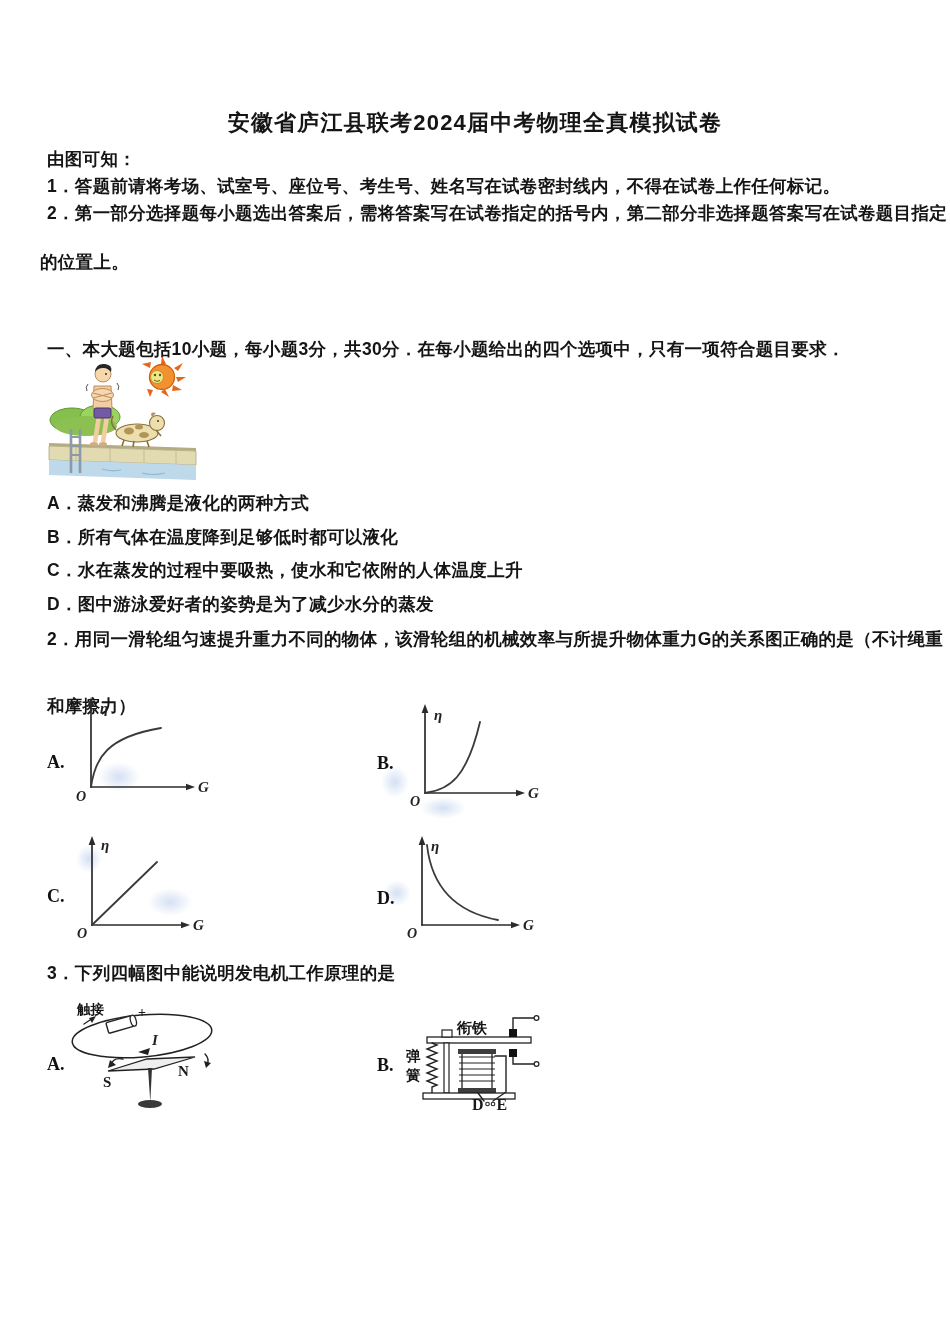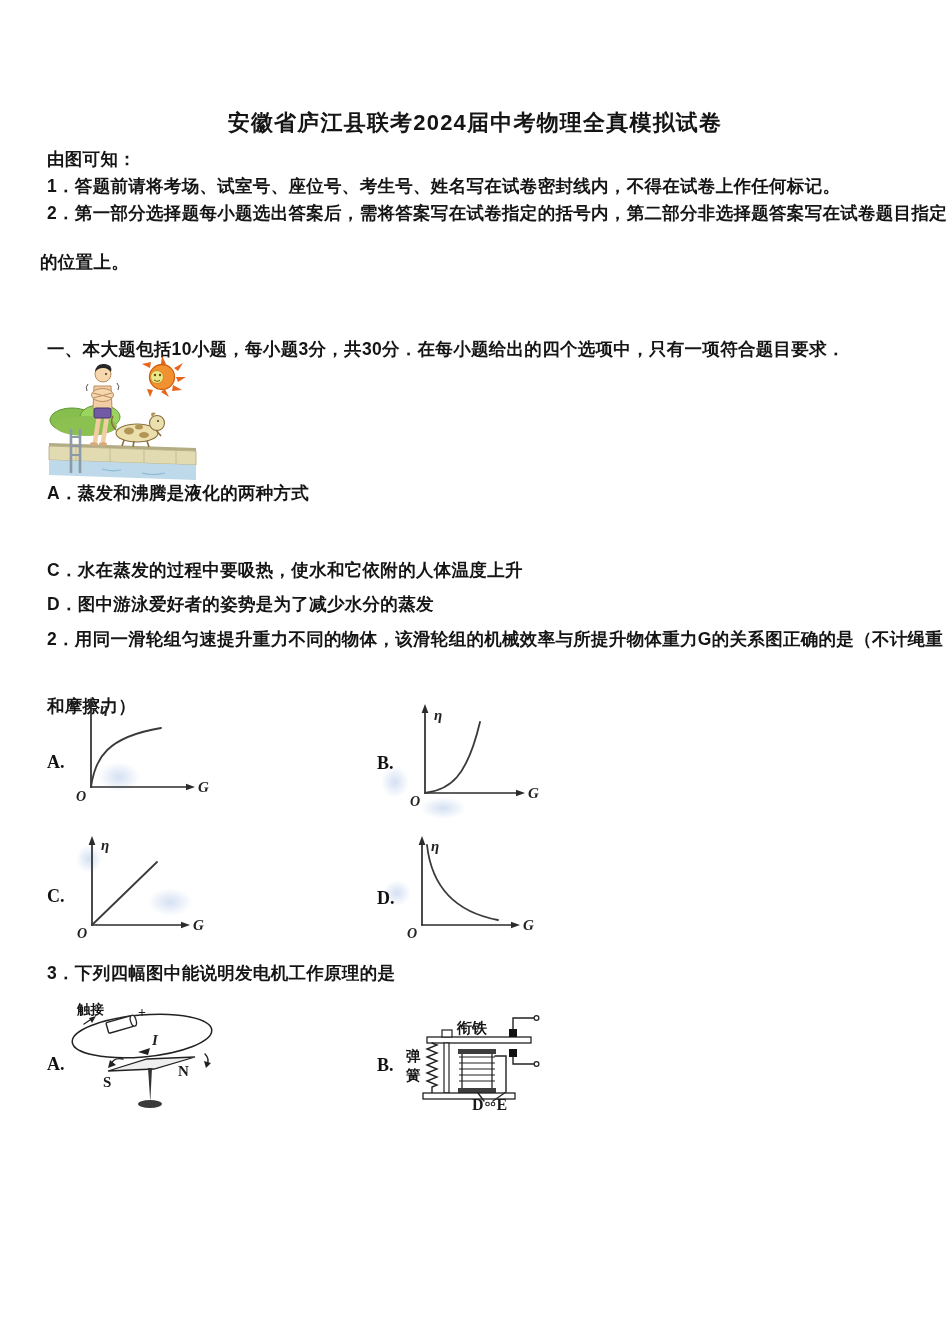--- a/index.html
+++ b/index.html
@@ -115,21 +115,22 @@
       <path d="M49,39 l19,5" stroke="#b98c5d" stroke-width="1"></path>
       <path d="M68,39 l-19,5" stroke="#b98c5d" stroke-width="1"></path>
       <circle cx="59" cy="20" r="8" fill="#f6d7ae" stroke="#b98c5d" stroke-width="1"></circle>
       <path d="M51,18 q1,-9 10,-8 q8,1 6,8 q-4,-4.5 -8,-4 q-5,0 -8,4 z" fill="#262626"></path>
       <circle cx="62" cy="20" r="0.9" fill="#222"></circle>
       <path d="M44,30 q-3,3 -1,7" stroke="#555" stroke-width="1" fill="none"></path>
       <path d="M73,29 q3,3 1,7" stroke="#555" stroke-width="1" fill="none"></path>
     </g>
   </svg>
 
-  <div class="t" style="left:47px;top:485px;">A．蒸发和沸腾是液化的两种方式</div>
+  <div class="t" style="left:47px;top:495px;">A．蒸发和沸腾是液化的两种方式</div>
+  <div class="t" style="left:47px;top:529px;">B．所有气体在温度降到足够低时都可以液化</div>
   <div class="t" style="left:47px;top:596px;">D．图中游泳爱好者的姿势是为了减少水分的蒸发</div>
   <div class="t" style="left:47px;top:562px;">C．水在蒸发的过程中要吸热，使水和它依附的人体温度上升</div>
 
   <div class="t" style="left:47px;top:631px;">2．用同一滑轮组匀速提升重力不同的物体，该滑轮组的机械效率与所提升物体重力G的关系图正确的是（不计绳重</div>
   <div class="t" style="left:47px;top:666px;margin-top:32px;">和摩擦力）</div>
 
   <div class="opt-letter" style="left:47px;top:753px;">A.</div>
   <svg style="left:68px;top:694px;" width="150" height="114" viewBox="0 0 150 114">
     <line class="axis" x1="23" y1="93" x2="23" y2="9"></line>
     <polygon points="23,3 19.6,12 26.4,12" fill="#2b2b2b"></polygon>

